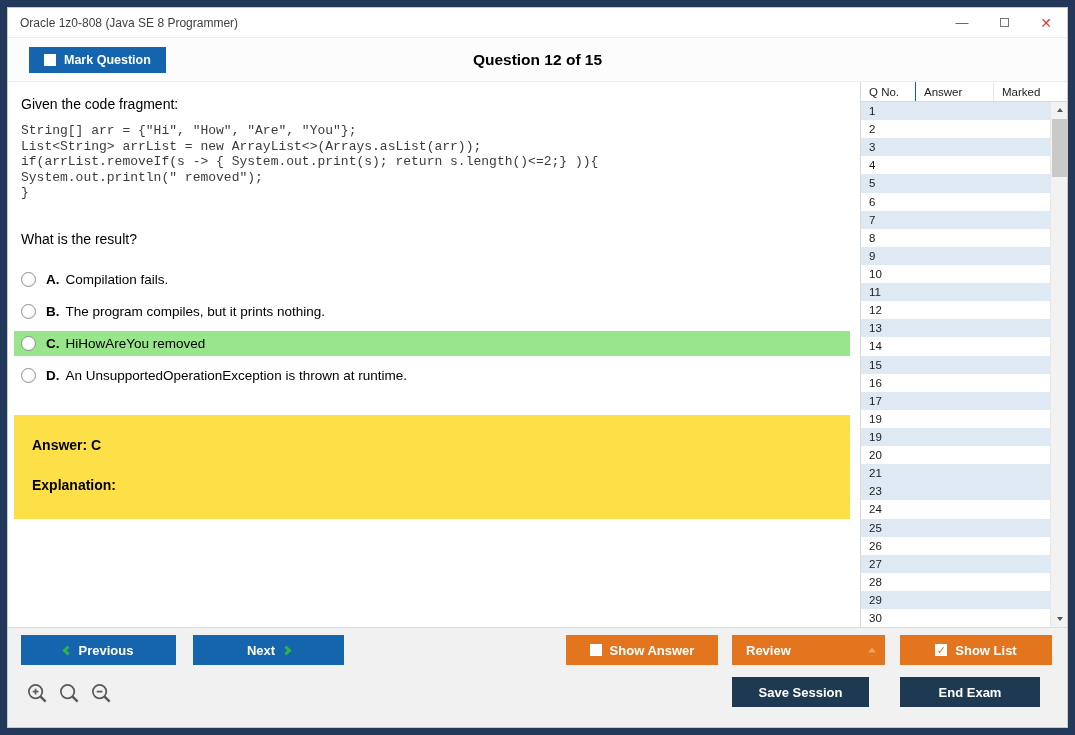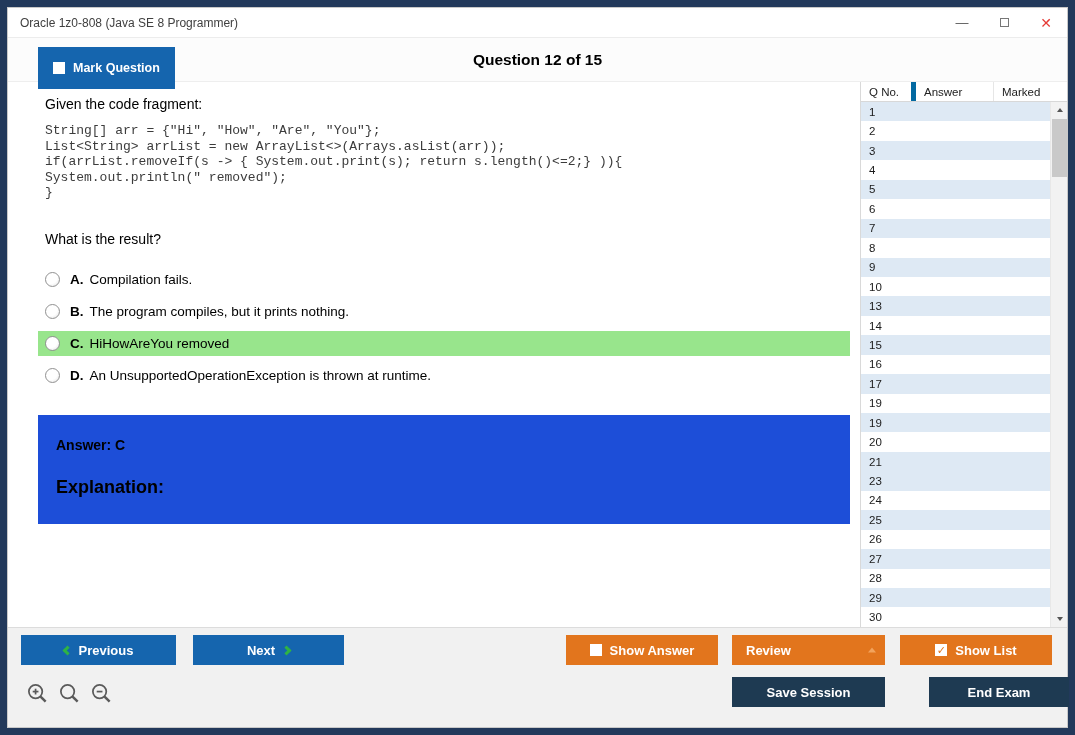--- a/index.html
+++ b/index.html
@@ -12,43 +12,43 @@
   .titlebar { height: 30px; flex: none; display: flex; align-items: center; padding-left: 12px; border-bottom: 1px solid #ececec; background: #fff; }
   .title { font-size: 12px; color: #404040; }
   .win-controls { margin-left: auto; display: flex; height: 100%; }
   .wc { width: 42px; height: 100%; display: flex; align-items: center; justify-content: center; color: #555; font-size: 13px; }
   .wc.close { color: #E53935; font-size: 14px; }
   .maxbox { width: 9px; height: 9px; border: 1px solid #777; display: block; }
 
   
   .toolbar { height: 44px; flex: none; position: relative; background: #fcfcfc; border-bottom: 1px solid #eeeeee; }
   .q-counter { position: absolute; left: 0; right: 0; top: 50%; transform: translateY(-50%); text-align: center; font-weight: 700; font-size: 15.5px; color: #000; }
-  .mark-btn { position: absolute; left: 30px; top: 9px; height: 42px; padding: 0 15px; background: #1565AE; color: #fff; font-weight: 700; font-size: 12.5px; border: none; display: flex; align-items: center; gap: 8px; font-family: inherit; }
+  .mark-btn { position: absolute; left: 21px; top: 9px; height: 26px; padding: 0 15px; background: #1565AE; color: #fff; font-weight: 700; font-size: 12.5px; border: none; display: flex; align-items: center; gap: 8px; font-family: inherit; }
   .cbx { width: 12px; height: 12px; background: #fff; display: inline-flex; align-items: center; justify-content: center; flex: none; }
   .cbx .tick { color: #E2751D; font-size: 11px; font-weight: 700; line-height: 1; }
 
   
   .content { flex: 1; display: flex; min-height: 0; }
-  .main { flex: 1; min-width: 0; padding: 14px 10px 8px 6px; margin-left: 24px; }
+  .main { flex: 1; min-width: 0; padding: 14px 10px 8px 6px; }
   .prompt { margin-left: 7px; font-size: 14px; color: #000; }
   .code { margin: 11px 0 0 7px; font-family: "Liberation Mono", "DejaVu Sans Mono", monospace; font-size: 13px; line-height: 15.5px; color: #3c3c3c; white-space: pre; }
   .qtext { margin: 30px 0 20px 7px; font-size: 14px; color: #000; }
   .option { height: 25px; display: flex; align-items: center; padding-left: 7px; margin-bottom: 7px; font-size: 13.5px; color: #000; }
   .option.highlighted { background: #98E58C; }
   .radio { width: 15px; height: 15px; border-radius: 50%; border: 1px solid #919191; background: radial-gradient(circle at 35% 30%, #ffffff 55%, #dedede); margin-right: 10px; flex: none; }
   .opt-letter { font-weight: 700; margin-right: 6px; }
-  .answer-box { margin-top: 27px; background: #1d4ed8; padding: 22px 18px 26px 18px; }
+  .answer-box { margin-top: 27px; background: #fde047; padding: 22px 18px 26px 18px; }
   .answer-box .ans { font-weight: 700; font-size: 14px; color: #000; }
-  .answer-box .exp { font-weight: 700; font-size: 18px; color: #000; margin-top: 24px; }
+  .answer-box .exp { font-weight: 700; font-size: 14px; color: #000; margin-top: 24px; }
 
   
   .sidebar { width: 207px; flex: none; border-left: 1px solid #d9d9d9; display: flex; flex-direction: column; font-size: 11.5px; }
   .qhead { height: 20px; flex: none; display: flex; align-items: stretch; border-bottom: 1px solid #d8d8d8; background: #fff; color: #222; }
   .qhead span { display: flex; align-items: center; }
-  .qhead .c1 { width: 55px; padding-left: 8px; border-right: 5px solid #0369a1; }
+  .qhead .c1 { width: 55px; padding-left: 8px; border-right: 1px solid #0369a1; }
   .qhead .c2 { width: 78px; padding-left: 8px; border-right: 1px solid #e6e6e6; }
   .qhead .c3 { flex: 1; padding-left: 8px; }
   .qrows-wrap { flex: 1; position: relative; overflow: hidden; }
   .qrows { position: absolute; left: 0; top: 0; bottom: 0; right: 17px; display: flex; flex-direction: column; }
   .qrow { flex: 1; display: flex; align-items: center; color: #1a1a1a; background: #fff; }
   .qrow.alt { background: #DEE9F4; }
   .qrow .qc1 { width: 55px; padding-left: 8px; }
   .qrow .qc2 { width: 78px; padding-left: 8px; }
   .qrow .qc3 { flex: 1; padding-left: 8px; }
   .vscroll { position: absolute; right: 0; top: 0; bottom: 0; width: 17px; background: #F2F2F2; border-left: 1px solid #e8e8e8; }
@@ -63,22 +63,22 @@
   .footer { height: 100px; flex: none; position: relative; background: #F1F1F1; border-top: 1px solid #dcdcdc; }
   .fbtn { position: absolute; height: 30px; display: flex; align-items: center; justify-content: center; font-size: 13px; font-weight: 700; color: #fff; border: none; font-family: inherit; gap: 8px; }
   .fbtn.blue { background: #1565AE; }
   .fbtn.orange { background: #E2751D; }
   .fbtn.dark { background: #1E3A52; font-weight: 600; }
   .btn-previous { left: 13px; top: 7px; width: 155px; }
   .btn-next { left: 185px; top: 7px; width: 151px; }
   .btn-show-answer { left: 558px; top: 7px; width: 152px; }
   .btn-review { left: 724px; top: 7px; width: 153px; justify-content: flex-start; padding-left: 14px; }
   .btn-show-list { left: 892px; top: 7px; width: 152px; }
-  .btn-save-session { left: 724px; top: 49px; width: 153px; }
-  .btn-end-exam { left: 892px; top: 49px; width: 140px; margin-left: 29px; }
+  .btn-save-session { left: 724px; top: 49px; width: 137px; }
+  .btn-end-exam { left: 892px; top: 49px; width: 140px; }
   .chev { display: inline-block; width: 7px; height: 7px; border: solid #2FB344; border-width: 0 3px 3px 0; }
   .chev.left { transform: rotate(135deg); }
   .chev.right { transform: rotate(-45deg); }
   .review-caret { position: absolute; right: 9px; top: 50%; transform: translateY(-50%); width: 0; height: 0; border-left: 4px solid transparent; border-right: 4px solid transparent; border-bottom: 5px solid #F2A35C; }
   .zoom-tools { position: absolute; left: 18px; top: 54px; display: flex; gap: 9px; align-items: center; }
   .zoom-tools svg { display: block; }
 </style>
 </head>
 <body>
 
@@ -186,20 +186,30 @@
                 <span class="qc2"></span>
                 <span class="qc3"></span>
               </div>
               <div class="qrow alt">
                 <span class="qc1">9</span>
                 <span class="qc2"></span>
                 <span class="qc3"></span>
               </div>
               <div class="qrow">
                 <span class="qc1">10</span>
+                <span class="qc2"></span>
+                <span class="qc3"></span>
+              </div>
+              <div class="qrow alt">
+                <span class="qc1">11</span>
+                <span class="qc2"></span>
+                <span class="qc3"></span>
+              </div>
+              <div class="qrow">
+                <span class="qc1">12</span>
                 <span class="qc2"></span>
                 <span class="qc3"></span>
               </div>
               <div class="qrow alt">
                 <span class="qc1">13</span>
                 <span class="qc2"></span>
                 <span class="qc3"></span>
               </div>
               <div class="qrow">
                 <span class="qc1">14</span>

